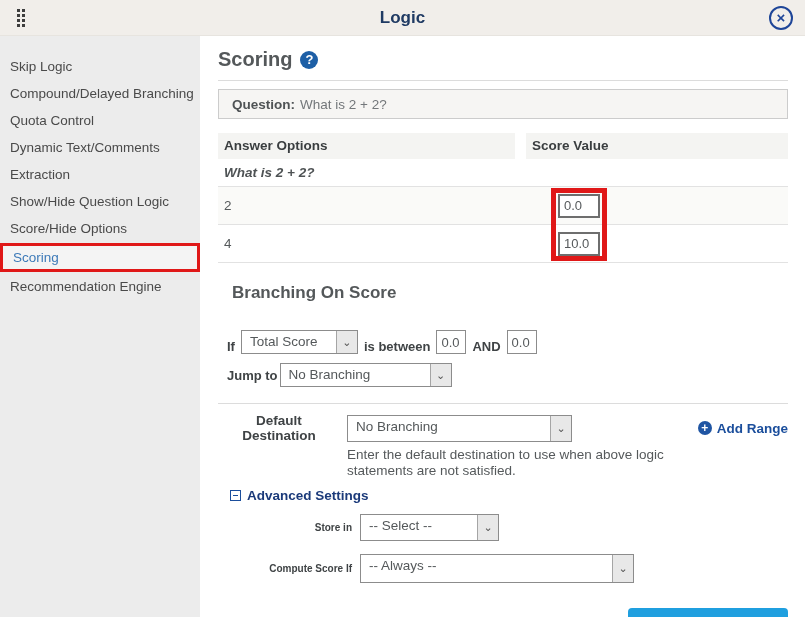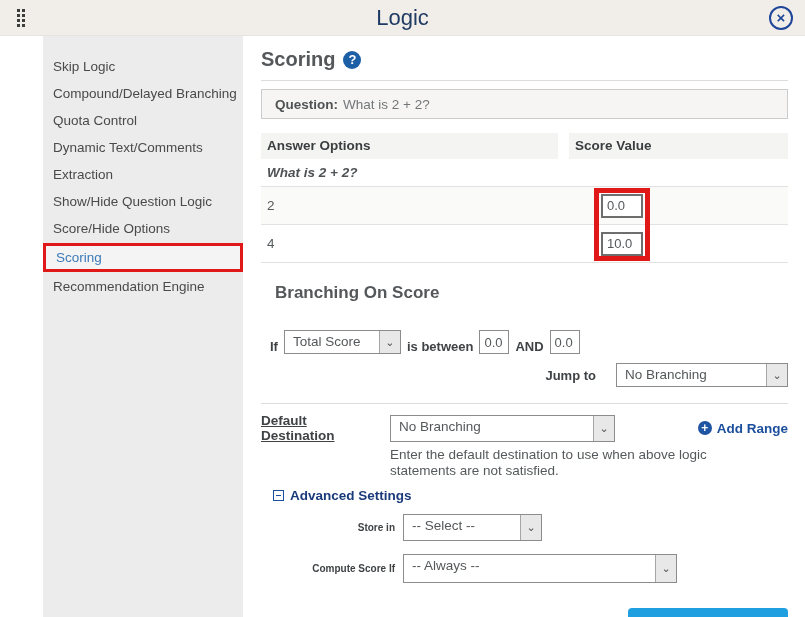--- a/index.html
+++ b/index.html
@@ -14,30 +14,30 @@
     height:36px; background:#f1eeea; display:flex; align-items:center;
     position:relative; border-bottom:1px solid #e7e4df;
   }
   .grid-icon {
     margin-left:17px; display:grid; grid-template-columns:repeat(2,3px);
     grid-template-rows:repeat(4,3px); gap:2px; cursor:grab;
   }
   .grid-icon span { width:3px; height:3px; background:#3d3d3d; }
   .dialog-title {
     position:absolute; left:0; right:0; text-align:center;
-    font-weight:normal; font-size:22px; color:#1f3a63;
+    font-weight:bold; font-size:17px; color:#1f3a63;
   }
   .close-btn {
     margin-left:auto; margin-right:12px; width:24px; height:24px;
     border:2px solid #1e4598; border-radius:50%; color:#1e4598;
     font-weight:bold; font-size:15px; line-height:20px; text-align:center;
     cursor:pointer; position:relative; z-index:2; background:transparent;
   }
   
-  .body-wrap { display:flex; height:581px;padding-left:43px; }
+  .body-wrap { display:flex; height:581px; }
   .sidebar {
     width:200px; background:#ececec; padding-top:17px; flex-shrink:0;
   }
   .side-item {
     height:27px; line-height:27px; padding:0 10px; color:#4a4a4a;
     cursor:pointer; white-space:nowrap;
   }
   .red-box {
     border:3px solid #e01818; margin:1px 0;
   }
@@ -83,21 +83,21 @@
     width:42px; height:24px; border:2px solid #6e6e6e; padding:2px 4px;
     font-family:"Liberation Sans", sans-serif; font-size:13px; color:#55595b; background:#fff;
   }
   .red-overlay {
     position:absolute; left:333px; top:55px; width:56px; height:73px;
     border:5px solid #e01818; pointer-events:none;
   }
   
   .section-title { margin:20px 0 0 14px; font-size:17px; font-weight:bold; color:#54585a; }
   .if-row { display:flex; align-items:flex-end; gap:6px; margin:27px 0 0 9px; }
-  .jump-row { display:flex; align-items:center; gap:20px; margin:9px 0 0 9px;justify-content:flex-end; }
+  .jump-row { display:flex; align-items:center; gap:2px; margin:9px 0 0 9px; }
   .inline-lbl { font-weight:bold; font-size:13px; color:#3f4345; }
   .sel {
     display:flex; align-items:stretch; border:1px solid #8c8c8c; background:#fff;
     height:24px; cursor:pointer;
   }
   .sel .txt { flex:1; padding:3px 8px; color:#54585a; white-space:nowrap; overflow:hidden; }
   .sel .chev {
     width:21px; background:#e8e8e8; border-left:1px solid #a5a5a5; color:#555;
     display:flex; align-items:center; justify-content:center; font-size:11px;
   }
@@ -105,21 +105,21 @@
   .sel-jump { width:172px; }
   .sel-dd { width:225px; height:27px; }
   .sel-store { width:139px; height:27px; }
   .sel-compute { width:274px; height:29px; }
   .mini-input {
     width:30px; height:24px; border:1px solid #8c8c8c; padding:2px 4px;
     font-family:"Liberation Sans", sans-serif; font-size:13px; color:#55595b;
   }
   
   .dd-row { display:flex; align-items:center; margin-top:9px; }
-  .lbl-dd { width:122px; text-align:left; font-weight:bold; font-size:13.5px; color:#3f4345; margin-right:7px;text-decoration:underline; }
+  .lbl-dd { width:122px; text-align:center; font-weight:bold; font-size:13.5px; color:#3f4345; margin-right:7px; }
   .add-range { margin-left:auto; display:flex; align-items:center; gap:5px; cursor:pointer; }
   .add-icon {
     width:14px; height:14px; border-radius:50%; background:#1f55a3; color:#fff;
     font-weight:bold; font-size:12px; line-height:14px; text-align:center;
   }
   .add-text { color:#1b4e9c; font-weight:600; font-size:13.5px; }
   .dd-help { margin:4px 0 0 129px; width:380px; color:#55595b; font-size:13.5px; line-height:1.15; }
   
   .adv-toggle { display:flex; align-items:center; gap:6px; margin:10px 0 0 12px; cursor:pointer; }
   .collapse-icon {

